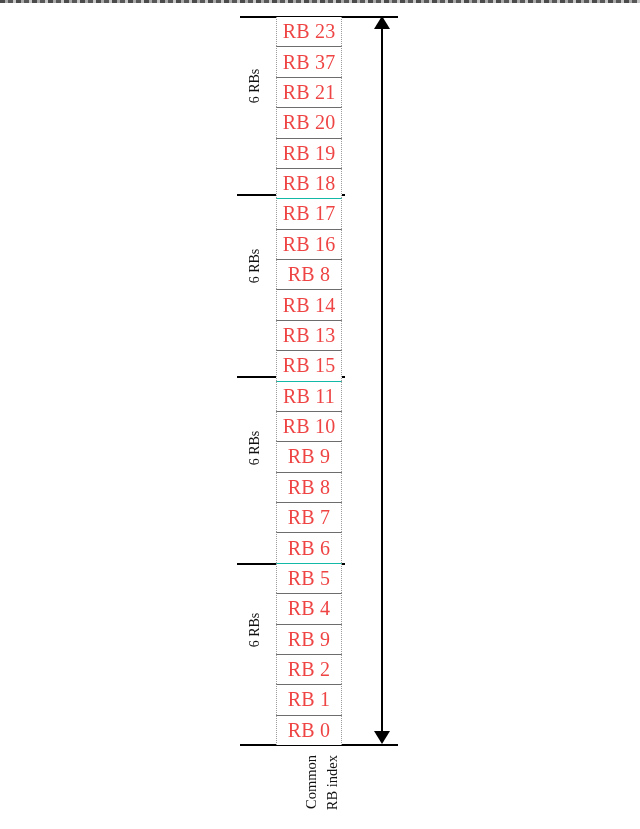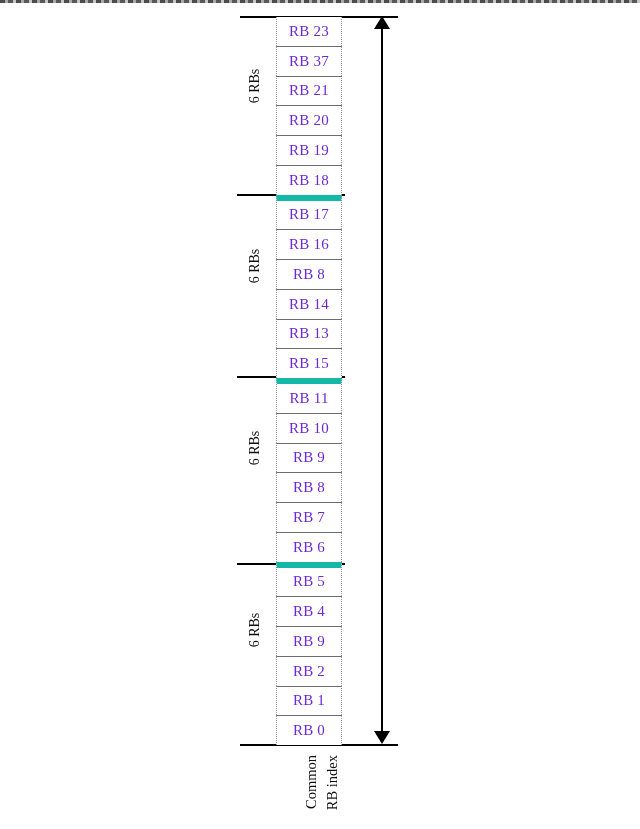--- a/index.html
+++ b/index.html
@@ -67,29 +67,29 @@
     flex-direction: column;
   }
   .rb-cell {
     flex: 1 1 0;
     border-top: 1px solid #6d6d6d;
     border-left: 1px dotted #9b9b9b;
     border-right: 1px dotted #9b9b9b;
     display: flex;
     align-items: center;
     justify-content: center;
-    font-size: 15px;
-    color: #6d28d9;
+    font-size: 20px;
+    color: #ef4444;
     letter-spacing: .2px;
     background: #ffffff;
     box-sizing: border-box;
     font-family: Liberation Serif, serif;
   }
   .rb-cell:first-child { border-top: none; }
-  .rb-cell.group-start { border-top: 6px solid #14b8a6; }
+  .rb-cell.group-start { border-top: 1px solid #14b8a6; }
 
   
   .group-label {
     position: absolute;
     left: 0;
     width: 34px;
     text-align: center;
     font-size: 14px;
     color: #111111;
     transform-origin: center center;

